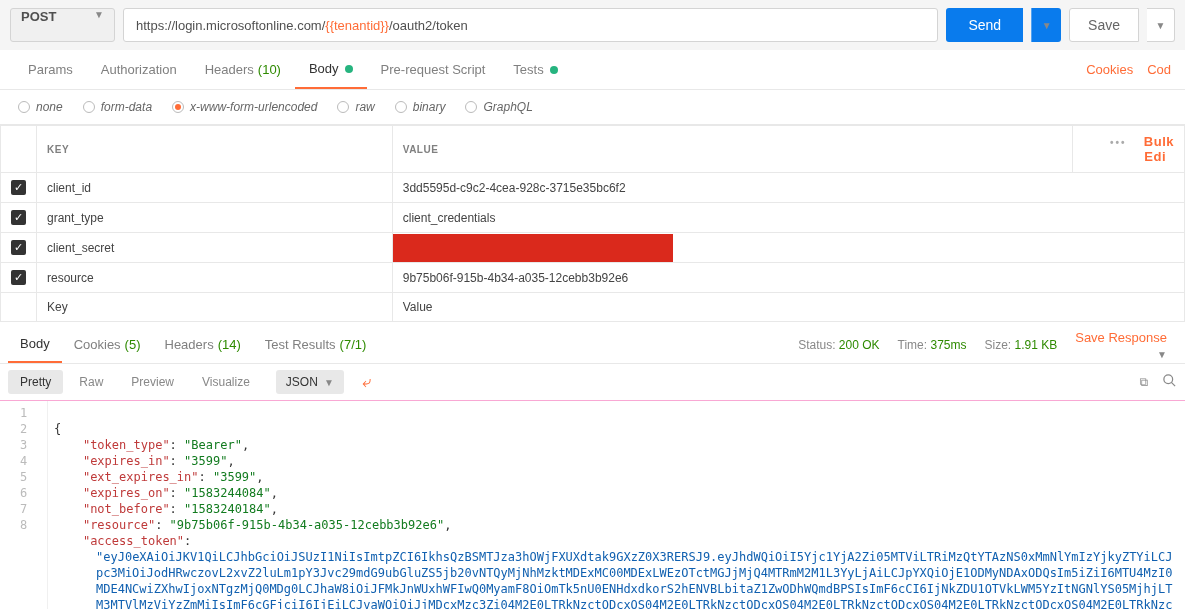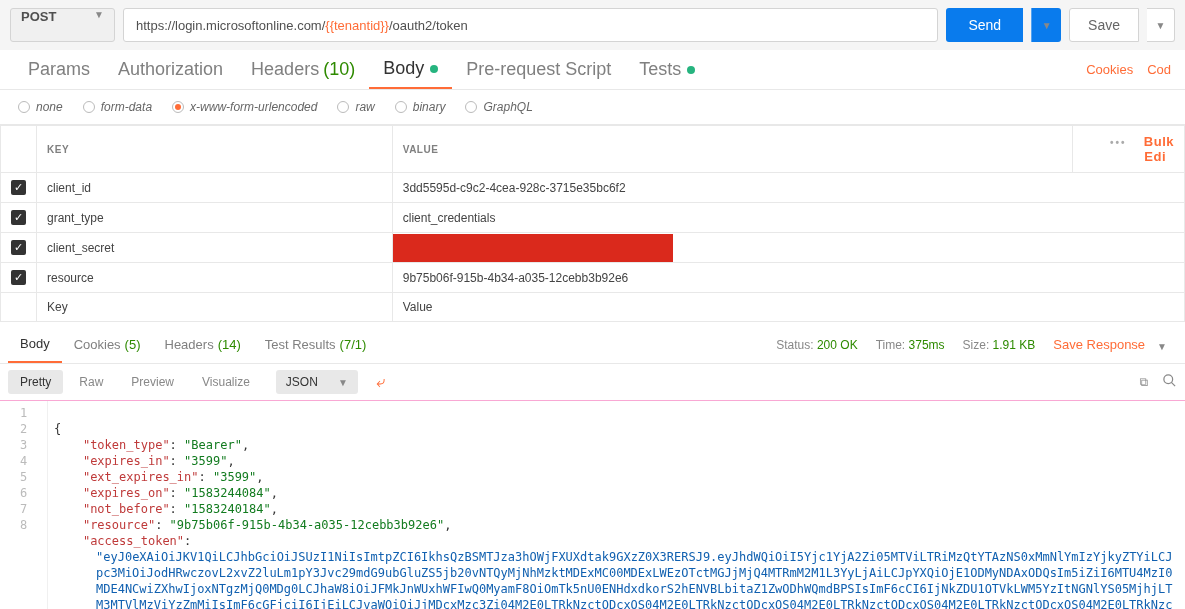--- a/index.html
+++ b/index.html
@@ -6,21 +6,21 @@
 body { font-family: -apple-system, BlinkMacSystemFont, "Segoe UI", Arial, sans-serif; font-size: 12px; color: #505050; background: #fff; width: 1185px; }
 .top-bar { display: flex; align-items: center; padding: 8px 10px; background: #f5f5f5; gap: 8px; }
 .method-select { display: flex; background: #f0f0f0; border: 1px solid #d4d4d4; border-radius: 3px; width: 105px; height: 34px; padding: 0 10px; justify-content: space-between; font-weight: 600; font-size: 13px; }
 .url-input { flex: 1; height: 34px; border: 1px solid #d4d4d4; border-radius: 3px; background: #fff; padding: 0 12px; display: flex; align-items: center; font-size: 13px; overflow: hidden; white-space: nowrap; }
 .url-var { color: #ff6c37; }
 .send-btn { background: #097bed; color: #ffffff; border: none; border-radius: 3px 0 0 3px; height: 34px; padding: 0 22px; font-size: 14px; font-weight: 500; }
 .send-dd { background: #097bed; color: #fff; border: none; border-left: 1px solid rgba(255,255,255,0.3); border-radius: 0 3px 3px 0; height: 34px; width: 30px; display:flex; align-items:center; justify-content:center; }
 .save-btn { background: #fff; color: #666; border: 1px solid #d4d4d4; border-radius: 3px 0 0 3px; height: 34px; padding: 0 18px; font-size: 14px; }
 .save-dd { background: #fff; color: #888; border: 1px solid #d4d4d4; border-left:none; border-radius: 0 3px 3px 0; height: 34px; width: 28px; display:flex; align-items:center; justify-content:center; }
 .req-tabs { display: flex; align-items: center; border-bottom: 1px solid #e8e8e8; padding: 0 14px; height: 40px; }
-.req-tab { padding: 0 14px; height: 100%; display: flex; align-items: center; font-size: 18px; color: #808080; cursor: pointer; }
+.req-tab { padding: 0 14px; height: 100%; display: flex; align-items: center; font-size: 13px; color: #808080; cursor: pointer; }
 .req-tab.active { color: #333; border-bottom: 2px solid #ff6c37; }
 .count { color: #2e8a00; margin-left: 4px; }
 .dot { width: 8px; height: 8px; border-radius: 50%; background: #26b47f; margin-left: 6px; }
 .spacer { flex: 1; }
 .right-links { display: flex; gap: 14px; font-size: 13px; }
 .right-links span { color: #ff6c37; cursor: pointer; }
 .body-types { display: flex; align-items: center; gap: 20px; padding: 10px 18px; border-bottom: 1px solid #e8e8e8; }
 .radio-opt { display: flex; align-items: center; gap: 6px; font-size: 12px; color: #666; font-style: italic; }
 .radio { width: 12px; height: 12px; border-radius: 50%; border: 1px solid #bbb; display: flex; align-items: center; justify-content: center; }
 .radio.sel::after { content: ""; width: 6px; height: 6px; border-radius: 50%; background: #ff6c37; }
@@ -32,25 +32,25 @@
 .redact { background: #da291c; width: 280px; height: 28px; margin: -7px -10px; }
 .placeholder { color: #aaa; }
 .more-btn { color: #aaa; letter-spacing: 2px; font-weight: bold; padding: 0 6px; }
 .bulk-edit { color: #ff6c37; font-size: 13px; padding: 0 8px; }
 .th-actions { text-align: right !important; }
 .resp-tabs { display: flex; align-items: center; border-bottom: 1px solid #e8e8e8; padding: 0 8px; height: 38px; margin-top: 4px; }
 .resp-tab { padding: 0 12px; height: 100%; display: flex; align-items: center; font-size: 13px; color: #808080; }
 .resp-tab.active { color: #333; border-bottom: 2px solid #ff6c37; }
 .resp-meta { display: flex; gap: 18px; align-items: center; font-size: 12px; color: #888; padding-right: 10px; }
 .resp-meta .val { color: #2e8a00; }
-.save-resp { color: #ff6c37; font-size: 13px; display: flex; align-items: flex-end; gap: 12px; }
+.save-resp { color: #ff6c37; font-size: 13px; display: flex; align-items: flex-end; gap: 4px; flex-direction: column; }
 .view-bar { display: flex; align-items: center; gap: 4px; padding: 6px 8px; border-bottom: 1px solid #f9a8d4; }
 .vbtn { padding: 5px 12px; font-size: 12px; color: #888; border-radius: 3px; }
 .vbtn.active { background: #e8e8e8; color: #333; }
-.fmt-sel { background: #e8e8e8; padding: 5px 10px; border-radius: 3px; font-size: 12px; color: #333; display: flex; align-items: center; gap: 20px; margin-left: 10px; }
+.fmt-sel { background: #e8e8e8; padding: 5px 10px; border-radius: 3px; font-size: 12px; color: #333; display: flex; align-items: center; gap: 6px; margin-left: 10px; }
 .wrap-ic { width: 22px; height: 22px; display: flex; align-items: center; justify-content: center; color: #ff6c37; font-size: 16px; margin-left: 8px; }
 .vb-right { margin-left: auto; display: flex; gap: 14px; align-items: center; color: #888; }
 .code-area { display: flex; font-family: Consolas, Menlo, monospace; font-size: 12px; line-height: 16px; }
 .gutter { width: 48px; text-align: center; color: #bbb; padding-top: 4px; user-select: none; border-right: 1px solid #f0f0f0;}
 .gutter div { height: 16px; }
 .code { flex: 1; padding: 4px 6px; overflow: hidden; white-space: pre; }
 .k { color: #bf3a3a; }
 .s { color: #127b1f; }
 .p { color: #333; }
 .tok { color: #1060b0; word-break: break-all; white-space: normal; display: block; padding-left: 42px; }

